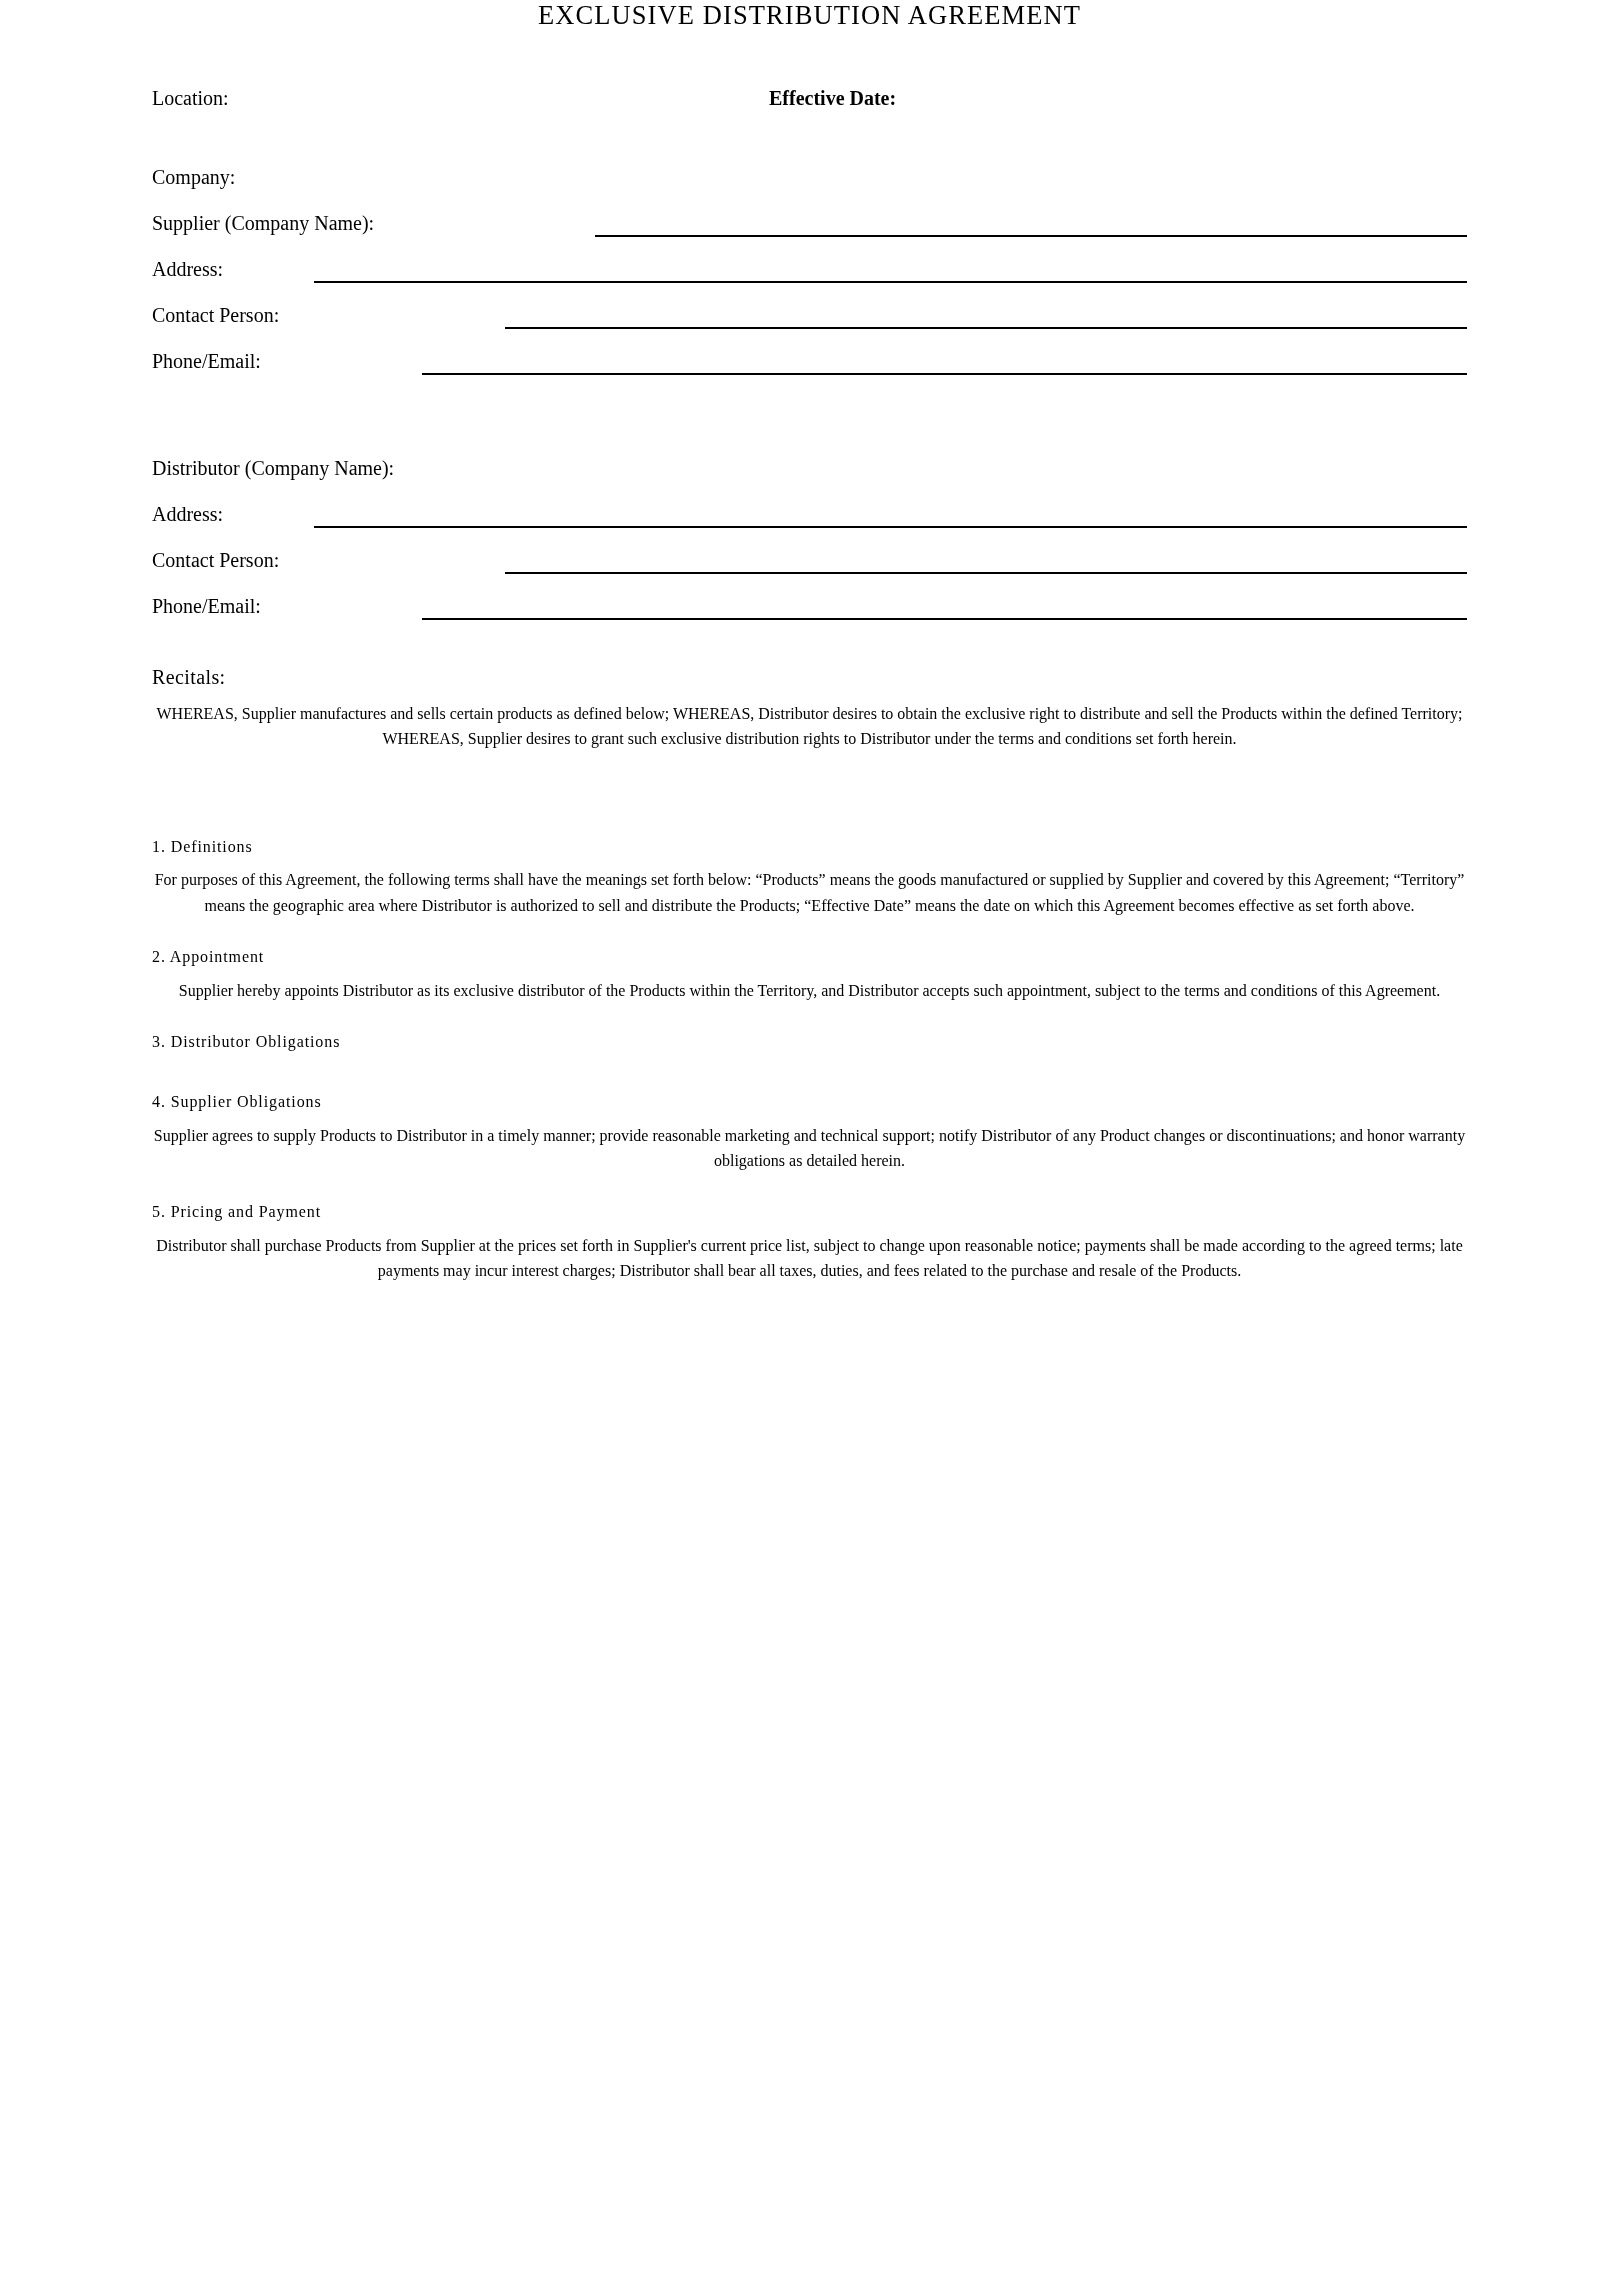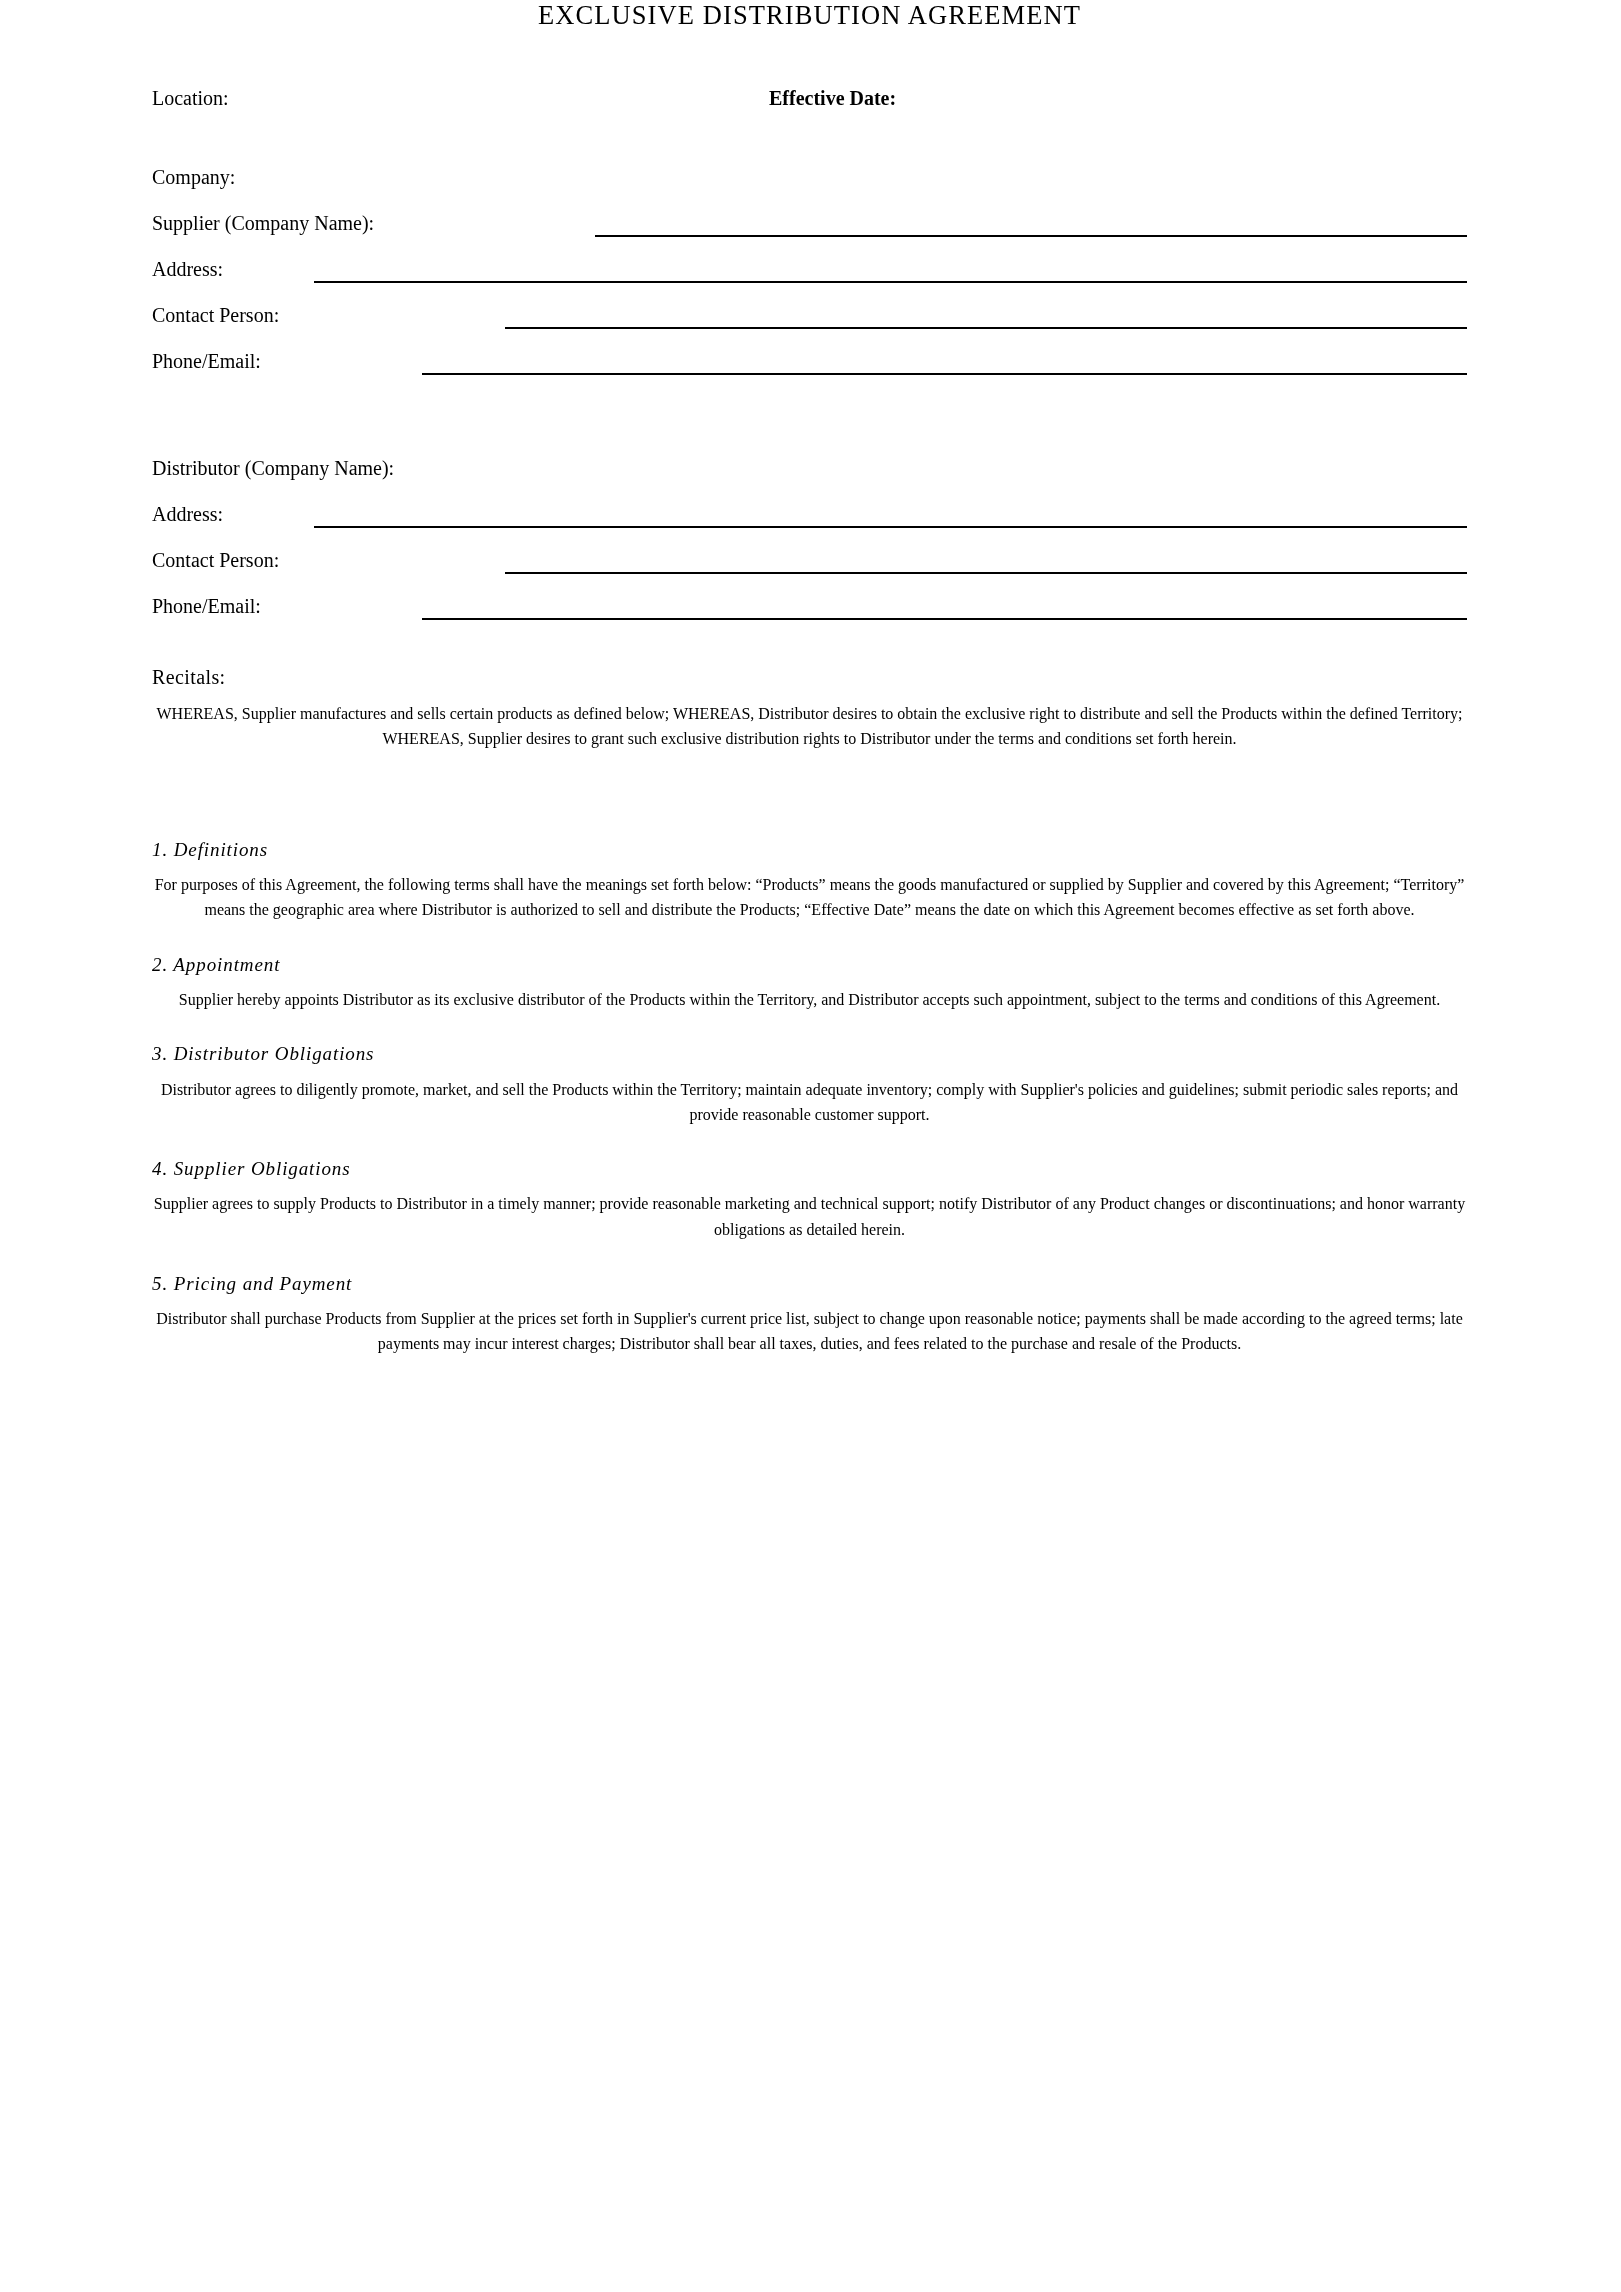--- a/index.html
+++ b/index.html
@@ -90,26 +90,25 @@
   }
 
   
   .section-label {
     font-size: 20px;
     letter-spacing: 0.4px;
     line-height: 1.55;
     margin: 0;
   }
   .section-heading {
-    font-size: 19px;
+    font-size: 16px;
     letter-spacing: 0.9px;
     line-height: 1.55;
     margin: 0;
     font-weight: normal;
-    font-style: italic;
   }
   .body-text {
     font-size: 16px;
     line-height: 1.57;
     margin: 0;
     text-align: center;
   }
 
   .sp-8  { height: 7.8px; }
   .sp-28 { height: 27.4px; }
@@ -202,21 +201,20 @@
       <h2 class="section-heading">2. Appointment</h2>
       <div class="sp-8"></div>
       <p class="body-text">Supplier hereby appoints Distributor as its exclusive distributor of the Products within the Territory, and Distributor accepts such appointment, subject to the terms and conditions of this Agreement.</p>
     </div>
 
     <div class="sp-28"></div>
 
     <div>
       <h2 class="section-heading">3. Distributor Obligations</h2>
       <div class="sp-8"></div>
-      <p class="body-text">Distributor agrees to diligently promote, market, and sell the Products within the Territory; maintain adequate inventory; comply with Supplier's policies and guidelines; submit periodic sales reports; and provide reasonable customer support.</p>
     </div>
 
     <div class="sp-28"></div>
 
     <div>
       <h2 class="section-heading">4. Supplier Obligations</h2>
       <div class="sp-8"></div>
       <p class="body-text">Supplier agrees to supply Products to Distributor in a timely manner; provide reasonable marketing and technical support; notify Distributor of any Product changes or discontinuations; and honor warranty obligations as detailed herein.</p>
     </div>
 

